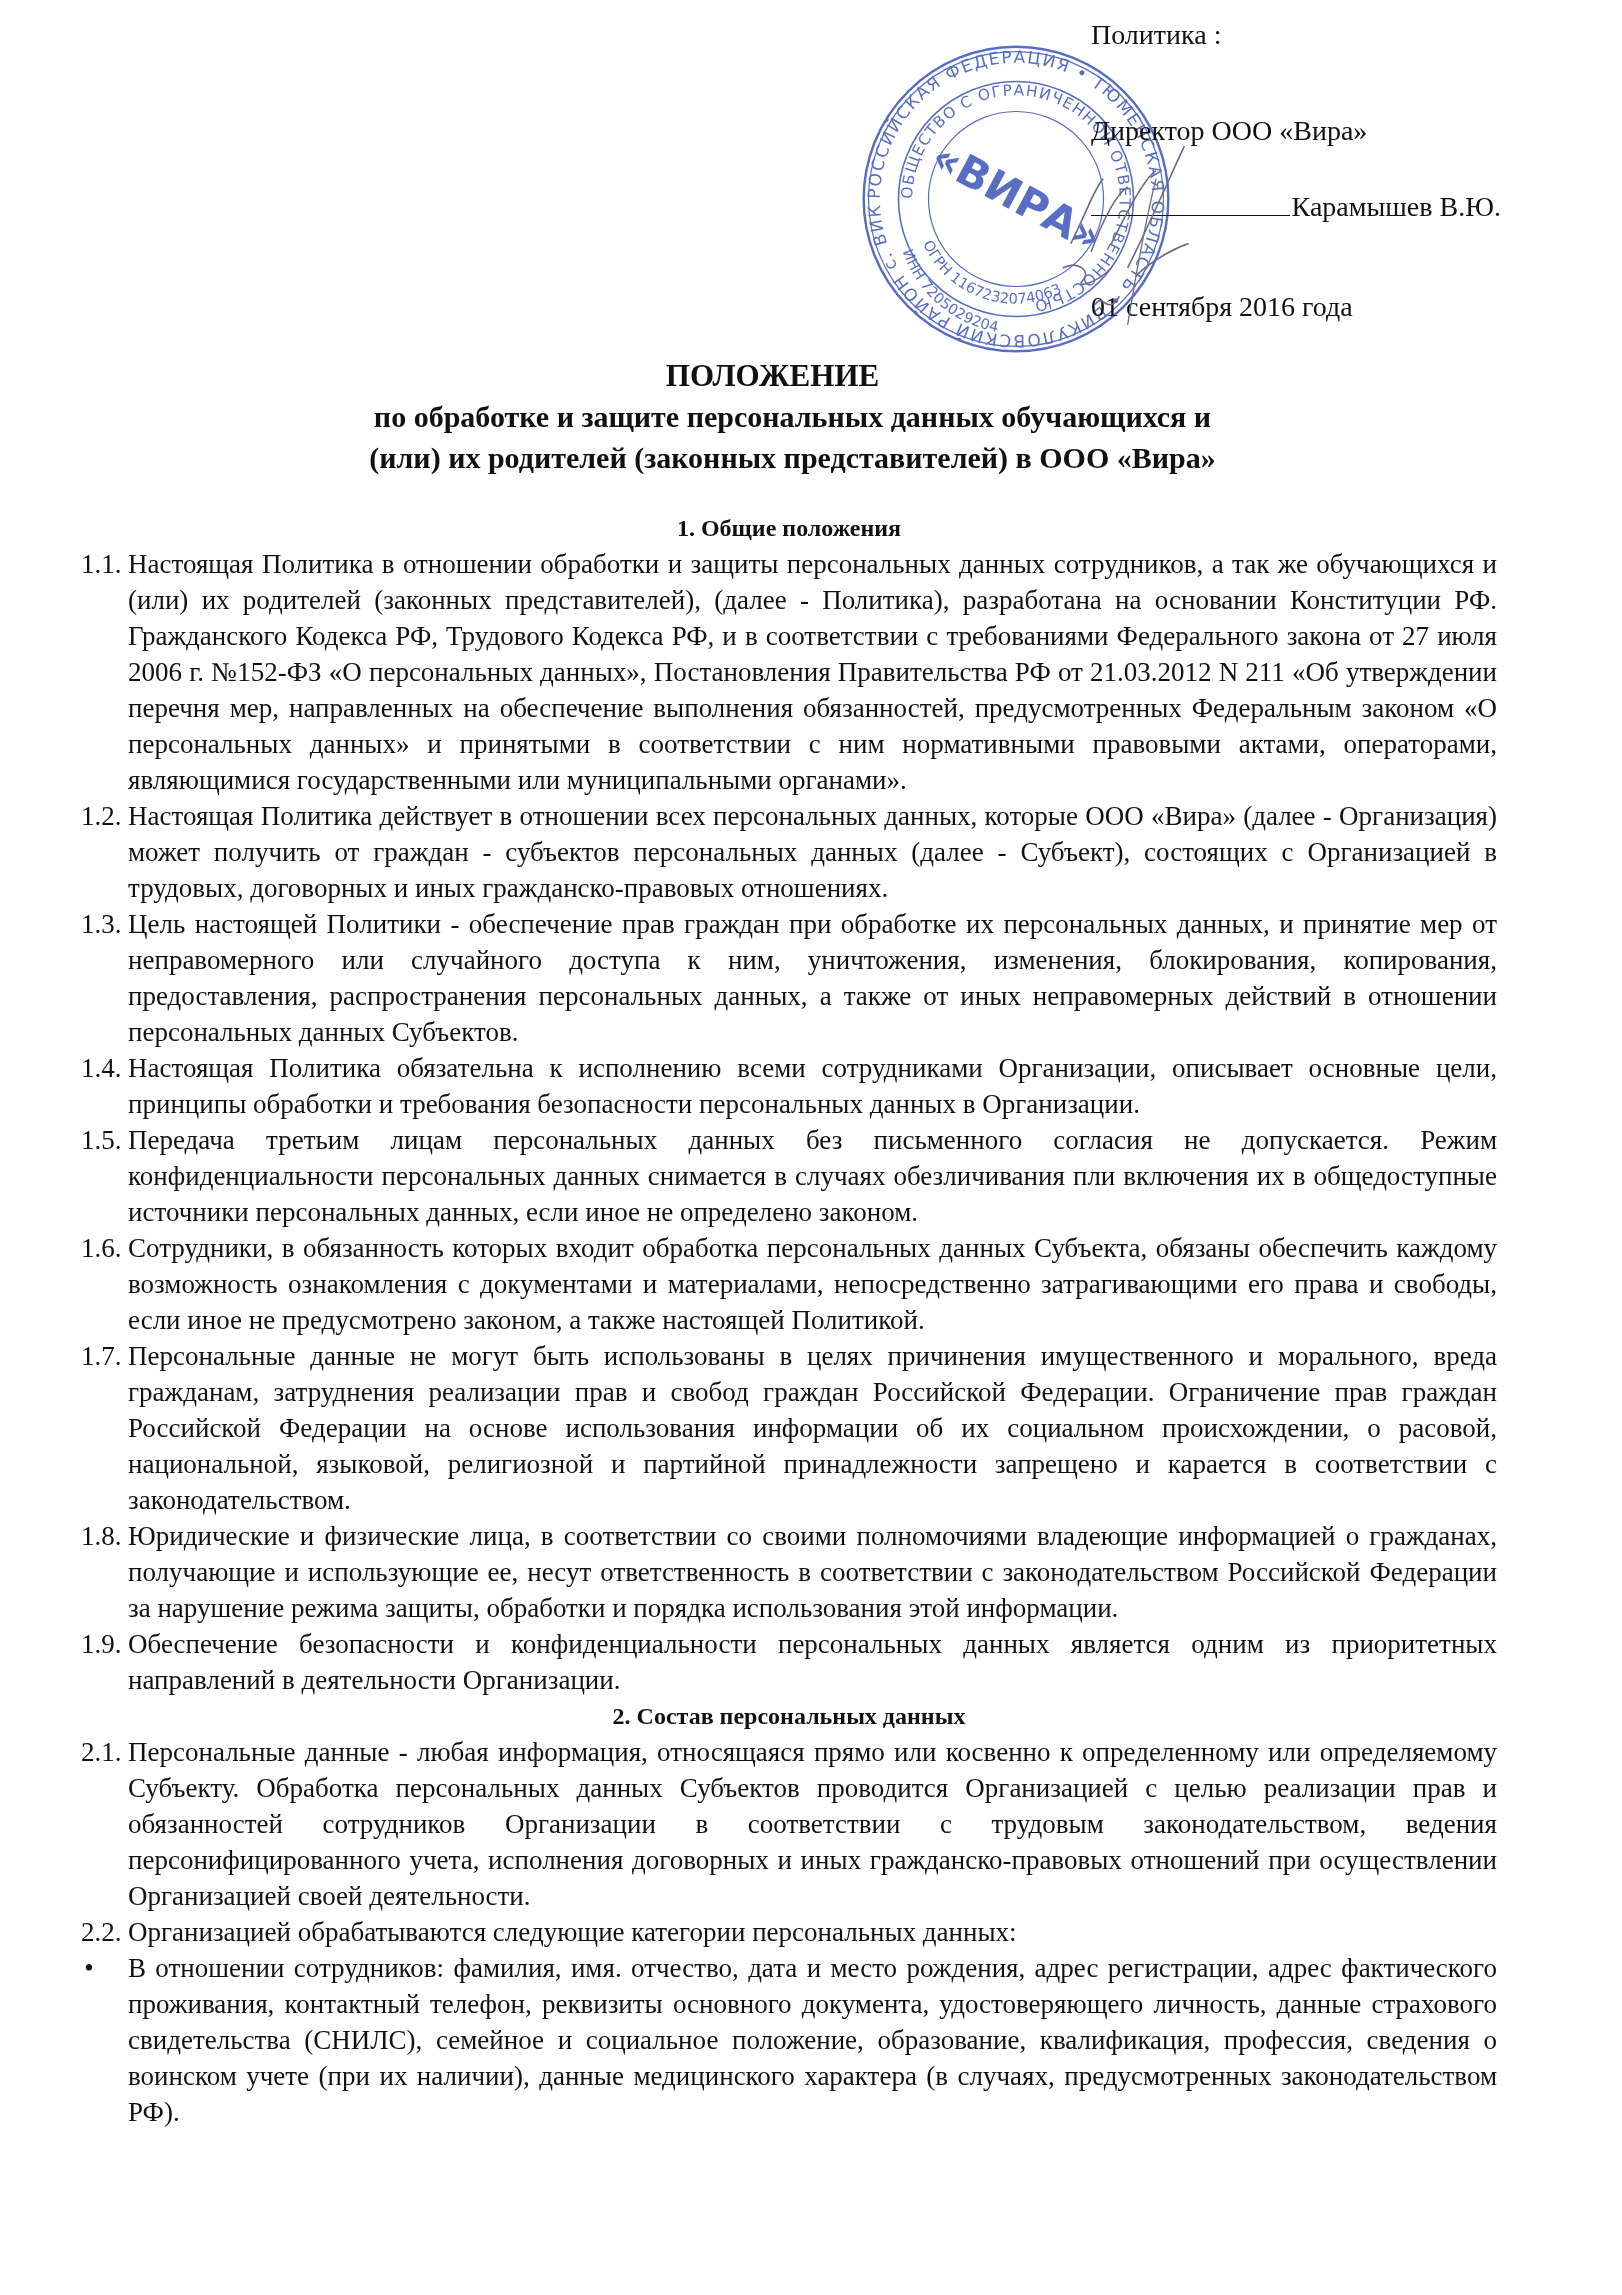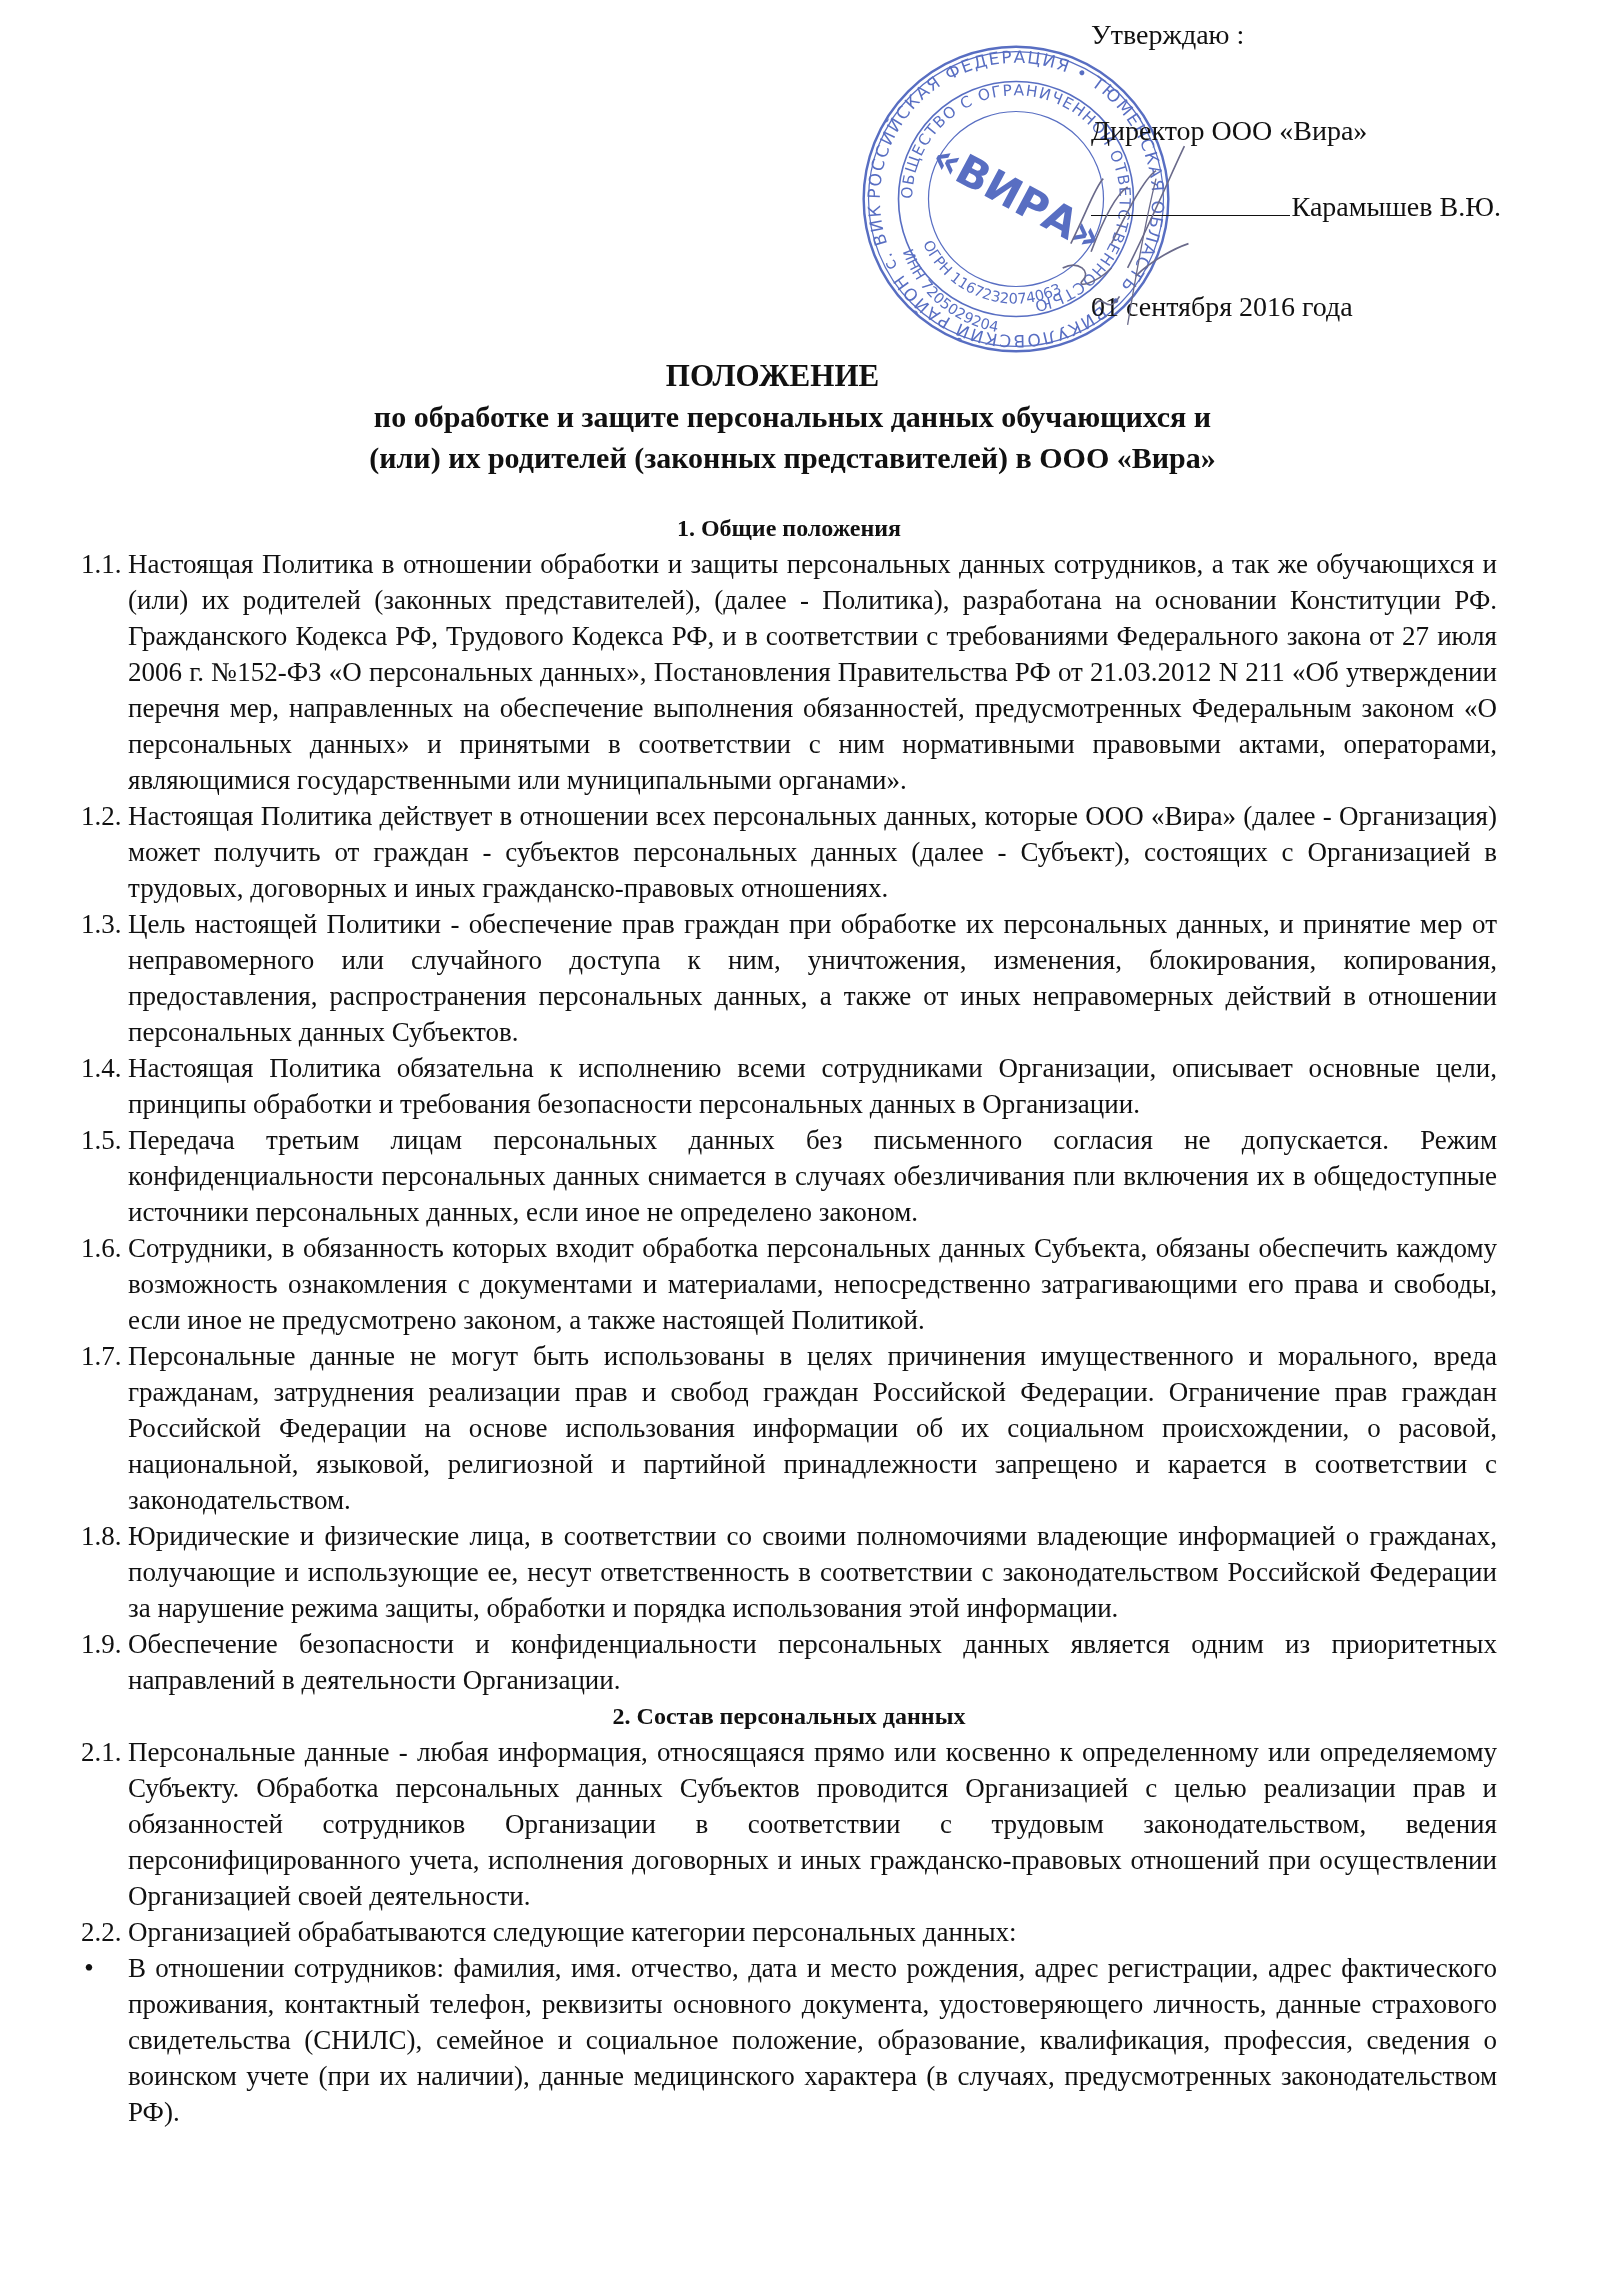--- a/index.html
+++ b/index.html
@@ -57,21 +57,21 @@
   <text x="195" y="210" text-anchor="middle" font-family="DejaVu Sans, sans-serif" font-weight="bold" font-size="52" fill="#3b55b8" transform="rotate(28 195 195)">«ВИРА»</text>
   <text font-family="DejaVu Sans, sans-serif" font-size="18" fill="#3b55b8">
     <textPath href="#ogrnArc">ОГРН 1167232074063</textPath>
   </text>
   <text font-family="DejaVu Sans, sans-serif" font-size="18" fill="#3b55b8">
     <textPath href="#innArc">ИНН 7205029204</textPath>
   </text>
 </svg>
 
 <div class="approve">
-  <div class="l1">Утверждаю :</div>
+  <div class="l1">Политика :</div>
   <div class="l2">Директор  ООО «Вира»</div>
   <div class="l3"><span class="sigline"></span><span>Карамышев В.Ю.</span></div>
   <div class="l4">01  сентября 2016 года</div>
 </div>
 
 <svg class="signature" viewBox="0 0 260 260">
   <path d="M70,140 C90,100 100,70 110,60 M95,150 C110,110 125,80 140,70 M120,140 C140,100 160,60 175,50 M140,170 C170,110 200,40 210,20" fill="none" stroke="#6a6a8a" stroke-width="2"></path>
   <path d="M60,170 C80,160 95,175 85,185 C75,195 100,190 120,170 M100,215 C110,200 115,230 130,205 M150,180 C170,160 200,145 215,140" fill="none" stroke="#6a6a8a" stroke-width="2"></path>
   <path d="M175,60 C160,120 150,180 140,240" fill="none" stroke="#6a6a8a" stroke-width="1.6"></path>
 </svg>

